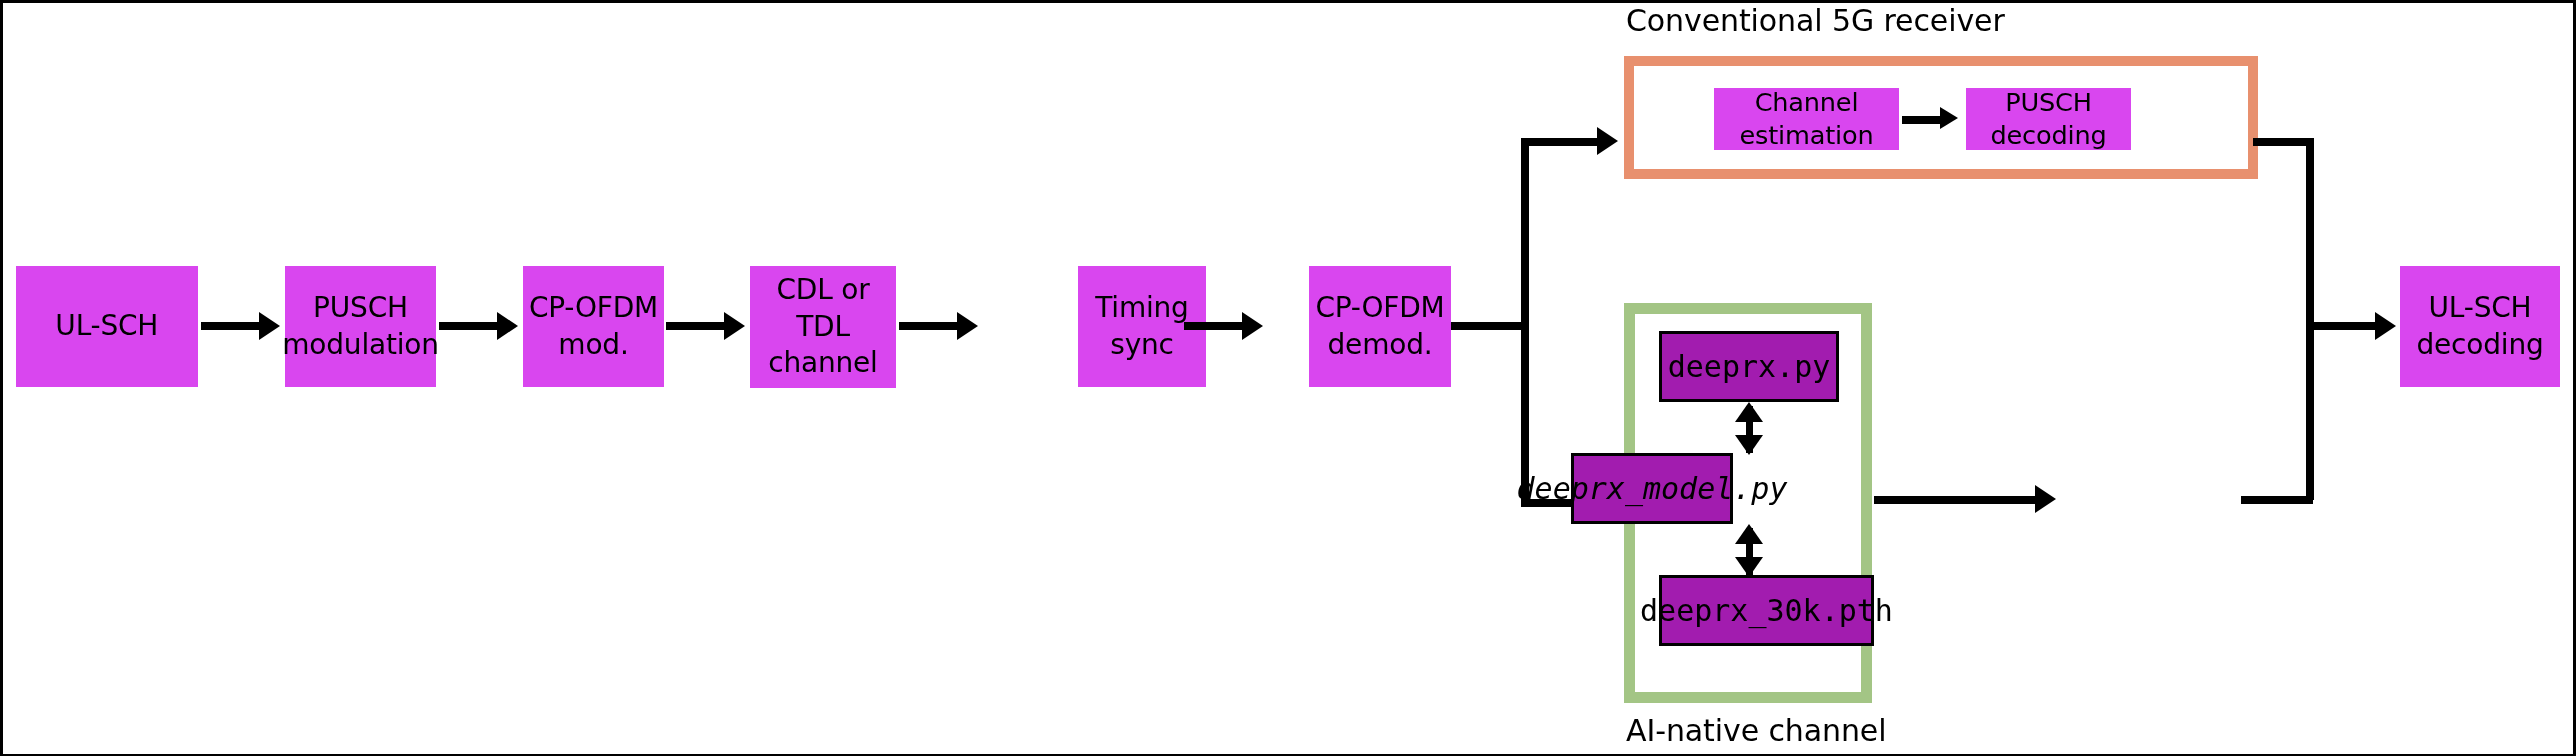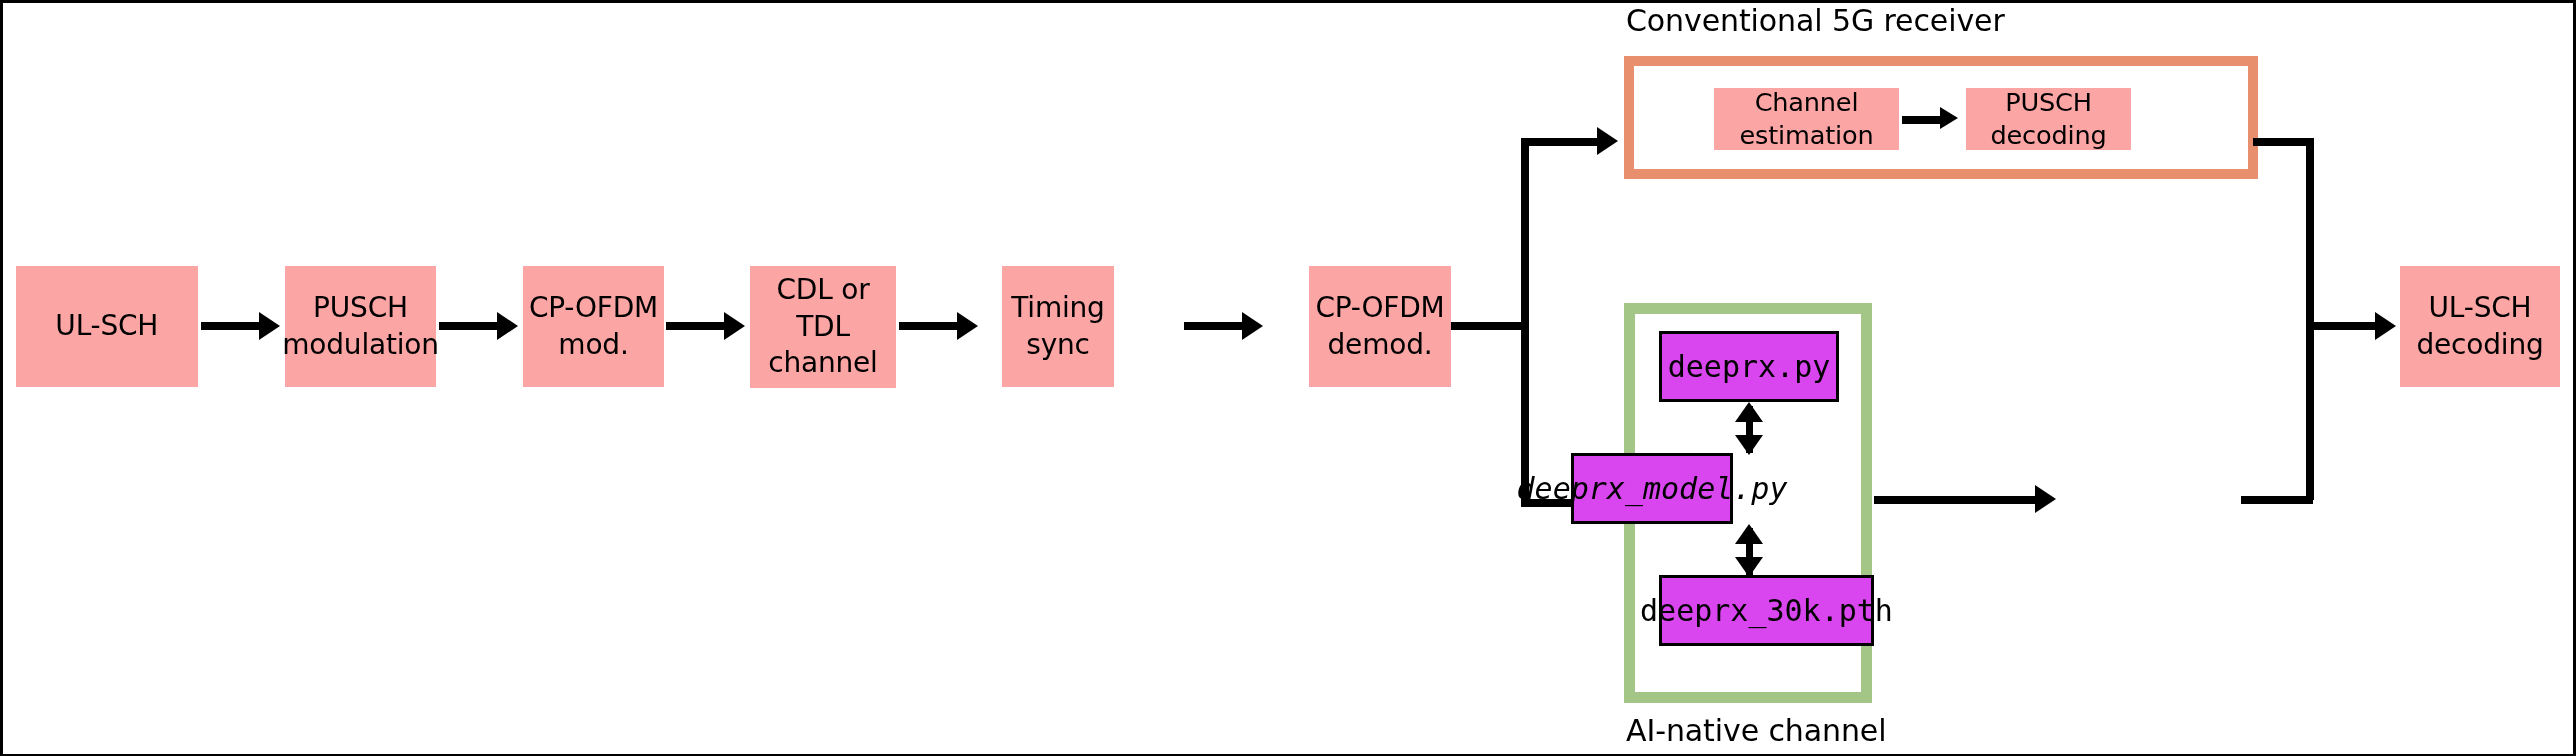--- a/index.html
+++ b/index.html
@@ -13,38 +13,38 @@
     height: 757px;
     background: #ffffff;
     box-sizing: border-box;
     border: 3.5px solid #000000;
     overflow: hidden;
     font-family: "DejaVu Sans", sans-serif;
   }
   
   .blk {
     position: absolute;
-    background: #fca5a5;
+    background: #d946ef;
     display: flex;
     align-items: center;
     justify-content: center;
     text-align: center;
     color: #000000;
     font-family: "DejaVu Sans", sans-serif;
     font-size: 28px;
     line-height: 1.30;
     letter-spacing: -0.2px;
     box-sizing: border-box;
     padding: 1.4px 2.8px;
     white-space: pre-line;
   }
   
   .codeblk {
     position: absolute;
-    background: #d946ef;
+    background: #a21caf;
     border: 3.5px solid #000000;
     display: flex;
     align-items: center;
     justify-content: center;
     text-align: center;
     color: #000000;
     font-family: "DejaVu Sans Mono", monospace;
     font-size: 30px;
     letter-spacing: 0px;
     box-sizing: border-box;
@@ -116,21 +116,21 @@
 
   <div class="hline" style="left:663px; top:319px; width:60px;"></div>
   <div class="arrow-r" style="left:721px; top:309px;"></div>
 
   <div class="blk" style="left:747px; top:263px; width:146px; height:122px;">CDL or TDL
 channel</div>
 
   <div class="hline" style="left:896px; top:319px; width:60px;"></div>
   <div class="arrow-r" style="left:954px; top:309px;"></div>
 
-  <div class="blk" style="left:999px; top:263px; width:112px; height:121px;">Timing
+  <div class="blk" style="left:1075px; top:263px; width:128px; height:121px;">Timing
 sync</div>
 
   <div class="hline" style="left:1181px; top:319px; width:60px;"></div>
   <div class="arrow-r" style="left:1239px; top:309px;"></div>
 
   <div class="blk" style="left:1306px; top:263px; width:142px; height:121px;">CP-OFDM
 demod.</div>
 
   <div class="hline" style="left:1448px; top:319px; width:78px;"></div>
 

